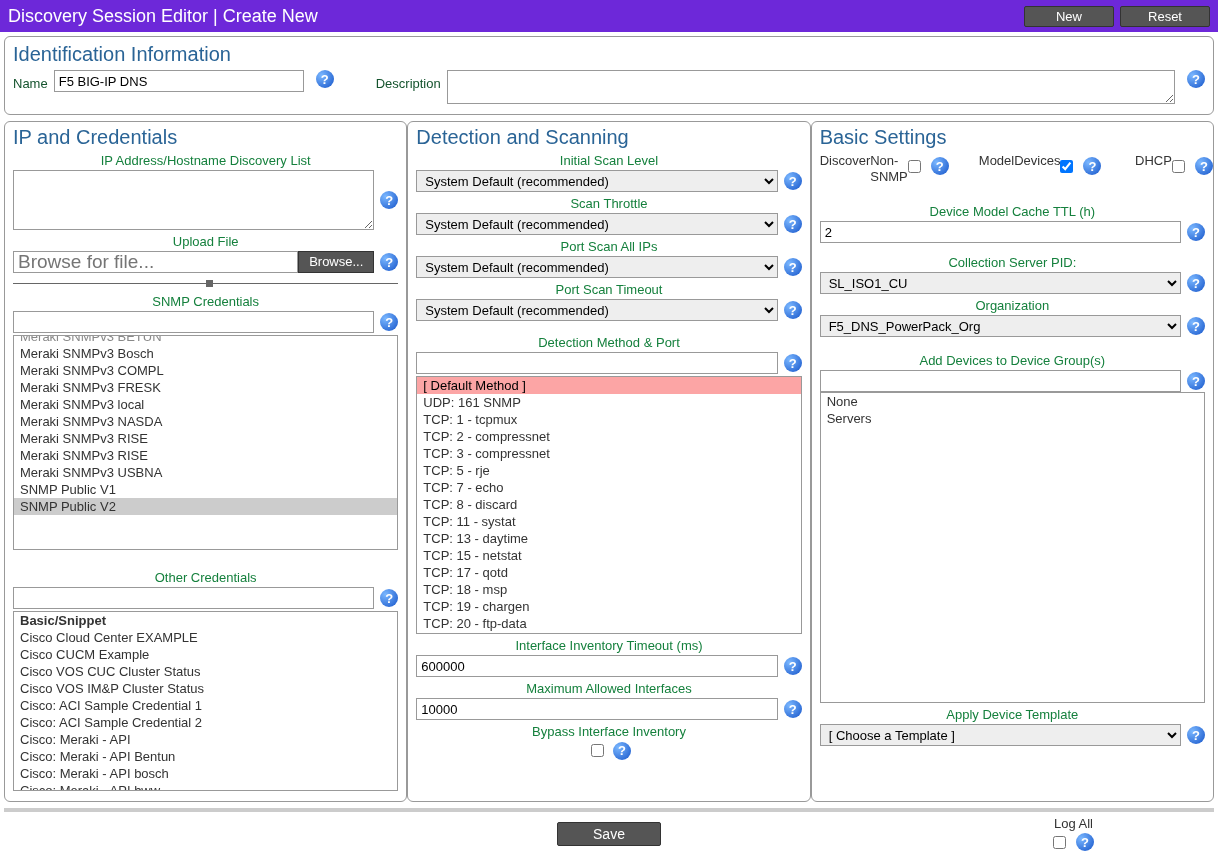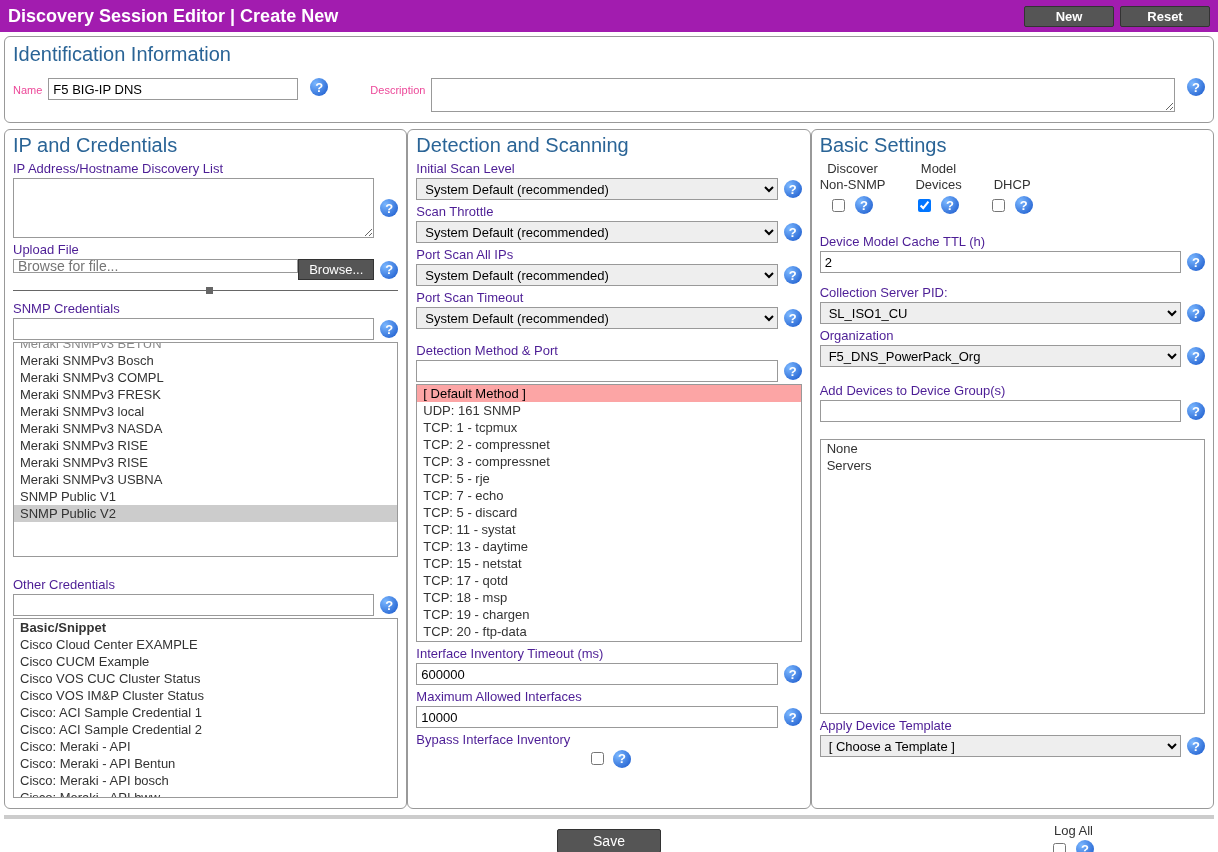--- a/index.html
+++ b/index.html
@@ -1,50 +1,50 @@
 <!DOCTYPE html>
 <html><head>
 <meta charset="utf-8">
 <style>
   html,body{margin:0;padding:0;font-family:Arial,Helvetica,sans-serif;font-size:13px;color:#333;background:#fff}
   *{box-sizing:border-box}
-  .topbar{background:#a21caf;height:28px;display:flex;align-items:center;padding:16px 8px;color:#fff;font-size:18px;font-weight:700}
+  .topbar{background:#6d28d9;height:28px;display:flex;align-items:center;padding:16px 8px;color:#fff;font-size:18px;font-weight:400}
   .topbar .title{flex:1}
   .topbar .btn{background:#555;border:1px solid #333;color:#fff;padding:2px 0;width:90px;text-align:center;font-size:13px;border-radius:2px;margin-left:6px;cursor:pointer}
   .page{padding:4px}
   .panel{border:1px solid #999;border-radius:6px;padding:6px 8px 10px;margin-bottom:6px;background:#fff}
-  .panel h2{color:#2a6496;font-size:20px;font-weight:400;margin:0 0 12px 0}
+  .panel h2{color:#2a6496;font-size:20px;font-weight:400;margin:0 0 4px 0}
   .ident-row{display:flex;align-items:flex-start;gap:6px}
-  .ident-row .lbl{font-size:11px;color:#ec4899;padding-top:6px}
+  .ident-row .lbl{font-size:13px;color:#14532d;padding-top:6px}
   .ident-row input[type=text]{height:22px;border:1px solid #999;padding:2px 4px;font-size:13px;width:250px}
   .ident-row textarea{resize:both;height:34px;border:1px solid #999;font-size:13px;padding:2px 4px;flex:1;min-width:600px}
   .help{display:inline-flex;align-items:center;justify-content:center;width:18px;height:18px;border-radius:50%;background:radial-gradient(circle at 30% 30%,#7ab7ff,#1554c9);color:#fff;font-weight:bold;font-size:13px;cursor:pointer;margin-left:6px;flex:0 0 auto}
   .cols{display:flex;gap:0}
   .col{flex:1;min-width:0}
   .section{border:1px solid #999;border-radius:6px;padding:4px 8px 10px;background:#fff;height:100%}
   .section h2{color:#2a6496;font-size:20px;font-weight:400;margin:0 0 2px 0}
   .field{margin-top:4px}
-  .field .flabel{text-align:left;font-size:13px;color:#4c1d95;margin-bottom:2px}
+  .field .flabel{text-align:center;font-size:13px;color:#15803d;margin-bottom:2px}
   .field .row{display:flex;align-items:center}
   .field .ctrl{flex:1}
   .txt{width:100%;height:22px;border:1px solid #999;padding:2px 4px;font-size:13px;background:#fff}
   select.txt{height:22px;background:#eee}
   textarea.txt{height:60px;resize:both}
   .listbox{width:100%;border:1px solid #999;font-size:13px;background:#fff;overflow-y:scroll}
   .listbox .opt{padding:1px 6px;white-space:nowrap;cursor:pointer;color:#333}
   .listbox .opt.hdr{font-weight:bold}
   .listbox .opt.sel{background:#ccc}
   .listbox .opt.sel-dark{background:#fca5a5;color:#000}
   .divider{height:1px;background:#666;margin:10px 0;position:relative}
   .divider::after{content:"";position:absolute;left:50%;top:-3px;width:7px;height:7px;background:#666}
   .browse-wrap{display:flex}
-  .browse-wrap input{flex:1;border:1px solid #999;height:14px;padding:2px 4px;font-size:14px;color:#888}
+  .browse-wrap input{flex:1;border:1px solid #999;height:22px;padding:2px 4px;font-size:19px;color:#888}
   .browse-wrap .bbtn{background:#555;color:#fff;border:1px solid #333;padding:2px 10px;font-size:13px;cursor:pointer}
   .checks{display:flex;gap:30px;margin-top:4px}
-  .checks .c{display:flex;flex-direction:column;align-items:center;font-size:13px}
+  .checks .c{display:flex;flex-direction:row;align-items:flex-start;font-size:13px}
   .checks .c .cl{line-height:1.2}
   .checks .c .cb{display:flex;align-items:center;margin-top:4px}
   .checks .c input{margin:0 4px 0 0}
   .footer-bar{height:4px;background:#ccc;margin-top:6px}
   .footer{display:flex;align-items:center;justify-content:center;padding:10px 0;position:relative}
   .save-btn{background:#555;color:#fff;border:1px solid #333;padding:3px 35px;font-size:14px;border-radius:2px;cursor:pointer}
   .logall{position:absolute;right:120px;top:4px;text-align:center;font-size:13px}
   .logall .lr{display:flex;align-items:center;justify-content:center;margin-top:2px}
   .logall input{margin:0 4px 0 0}
 </style>
@@ -187,21 +187,21 @@
             <span class="help">?</span>
           </div>
           <div class="listbox" style="height:258px;margin-top:2px" id="method-list">
               <div class="opt sel-dark">[ Default Method ]</div>
               <div class="opt">UDP: 161 SNMP</div>
               <div class="opt">TCP: 1 - tcpmux</div>
               <div class="opt">TCP: 2 - compressnet</div>
               <div class="opt">TCP: 3 - compressnet</div>
               <div class="opt">TCP: 5 - rje</div>
               <div class="opt">TCP: 7 - echo</div>
-              <div class="opt">TCP: 5 - discard</div>
+              <div class="opt">TCP: 8 - discard</div>
               <div class="opt">TCP: 11 - systat</div>
               <div class="opt">TCP: 13 - daytime</div>
               <div class="opt">TCP: 15 - netstat</div>
               <div class="opt">TCP: 17 - qotd</div>
               <div class="opt">TCP: 18 - msp</div>
               <div class="opt">TCP: 19 - chargen</div>
               <div class="opt">TCP: 20 - ftp-data</div>
             </div>
         </div>
 
@@ -286,21 +286,21 @@
             <span class="help">?</span>
           </div>
         </div>
 
         <div class="field" style="margin-top:16px">
           <div class="flabel">Add Devices to Device Group(s)</div>
           <div class="row">
             <input class="txt ctrl" type="text" style="">
             <span class="help">?</span>
           </div>
-          <div class="listbox" style="height:275px;margin-top:17px" id="groups-list">
+          <div class="listbox" style="height:311px;margin-top:0" id="groups-list">
               <div class="opt">None</div>
               <div class="opt">Servers</div>
             </div>
         </div>
 
         <div class="field">
           <div class="flabel">Apply Device Template</div>
           <div class="row">
             <select class="txt ctrl"><option>[ Choose a Template ]</option></select>
             <span class="help">?</span>

